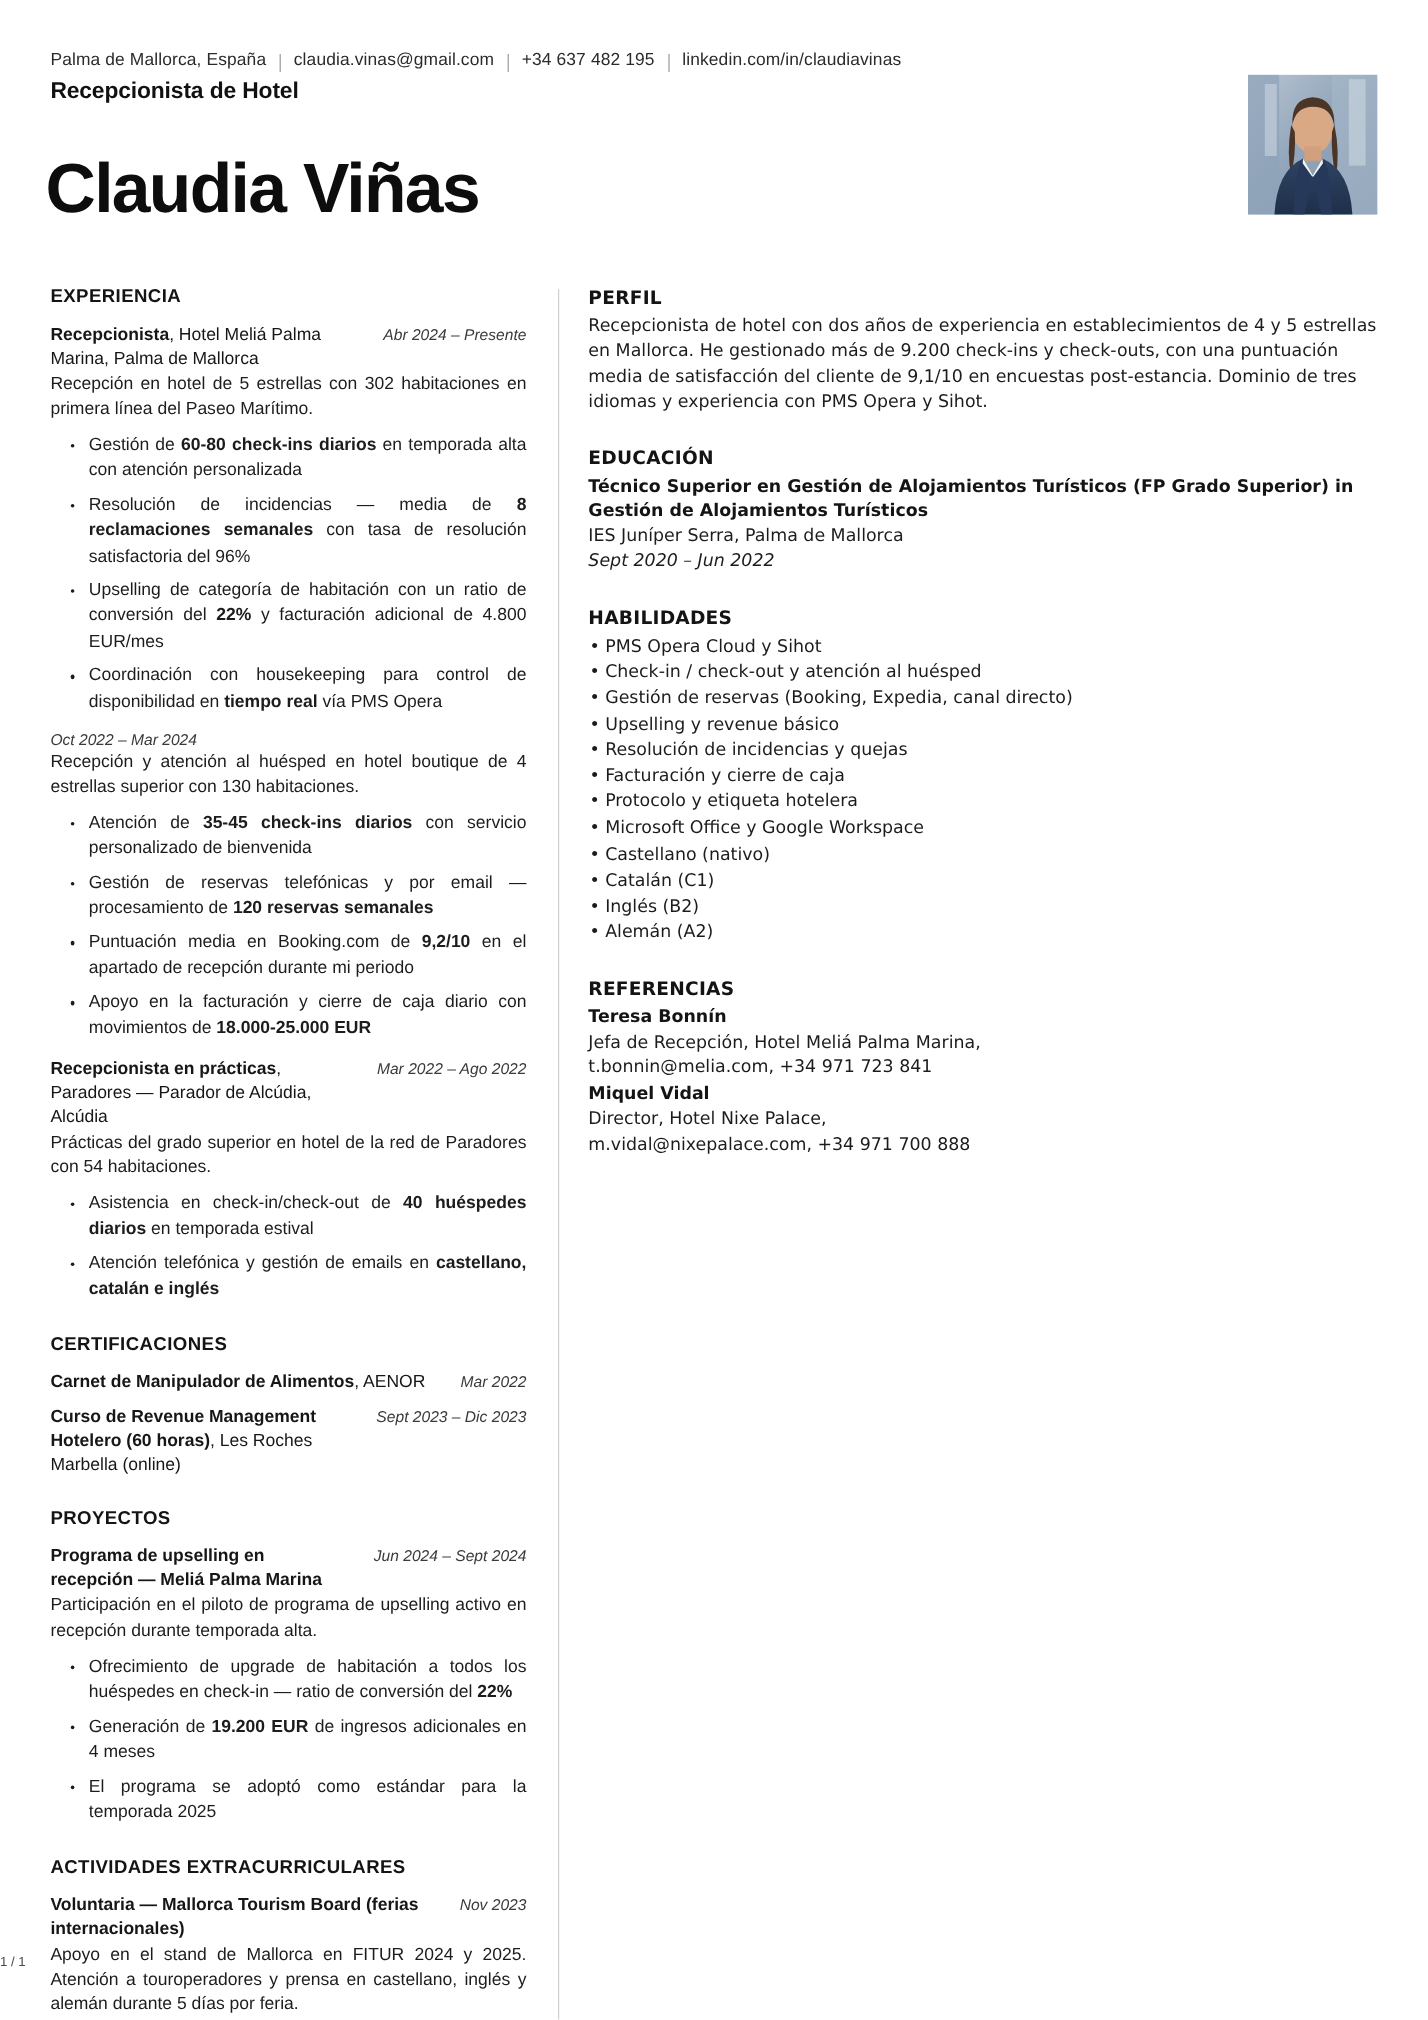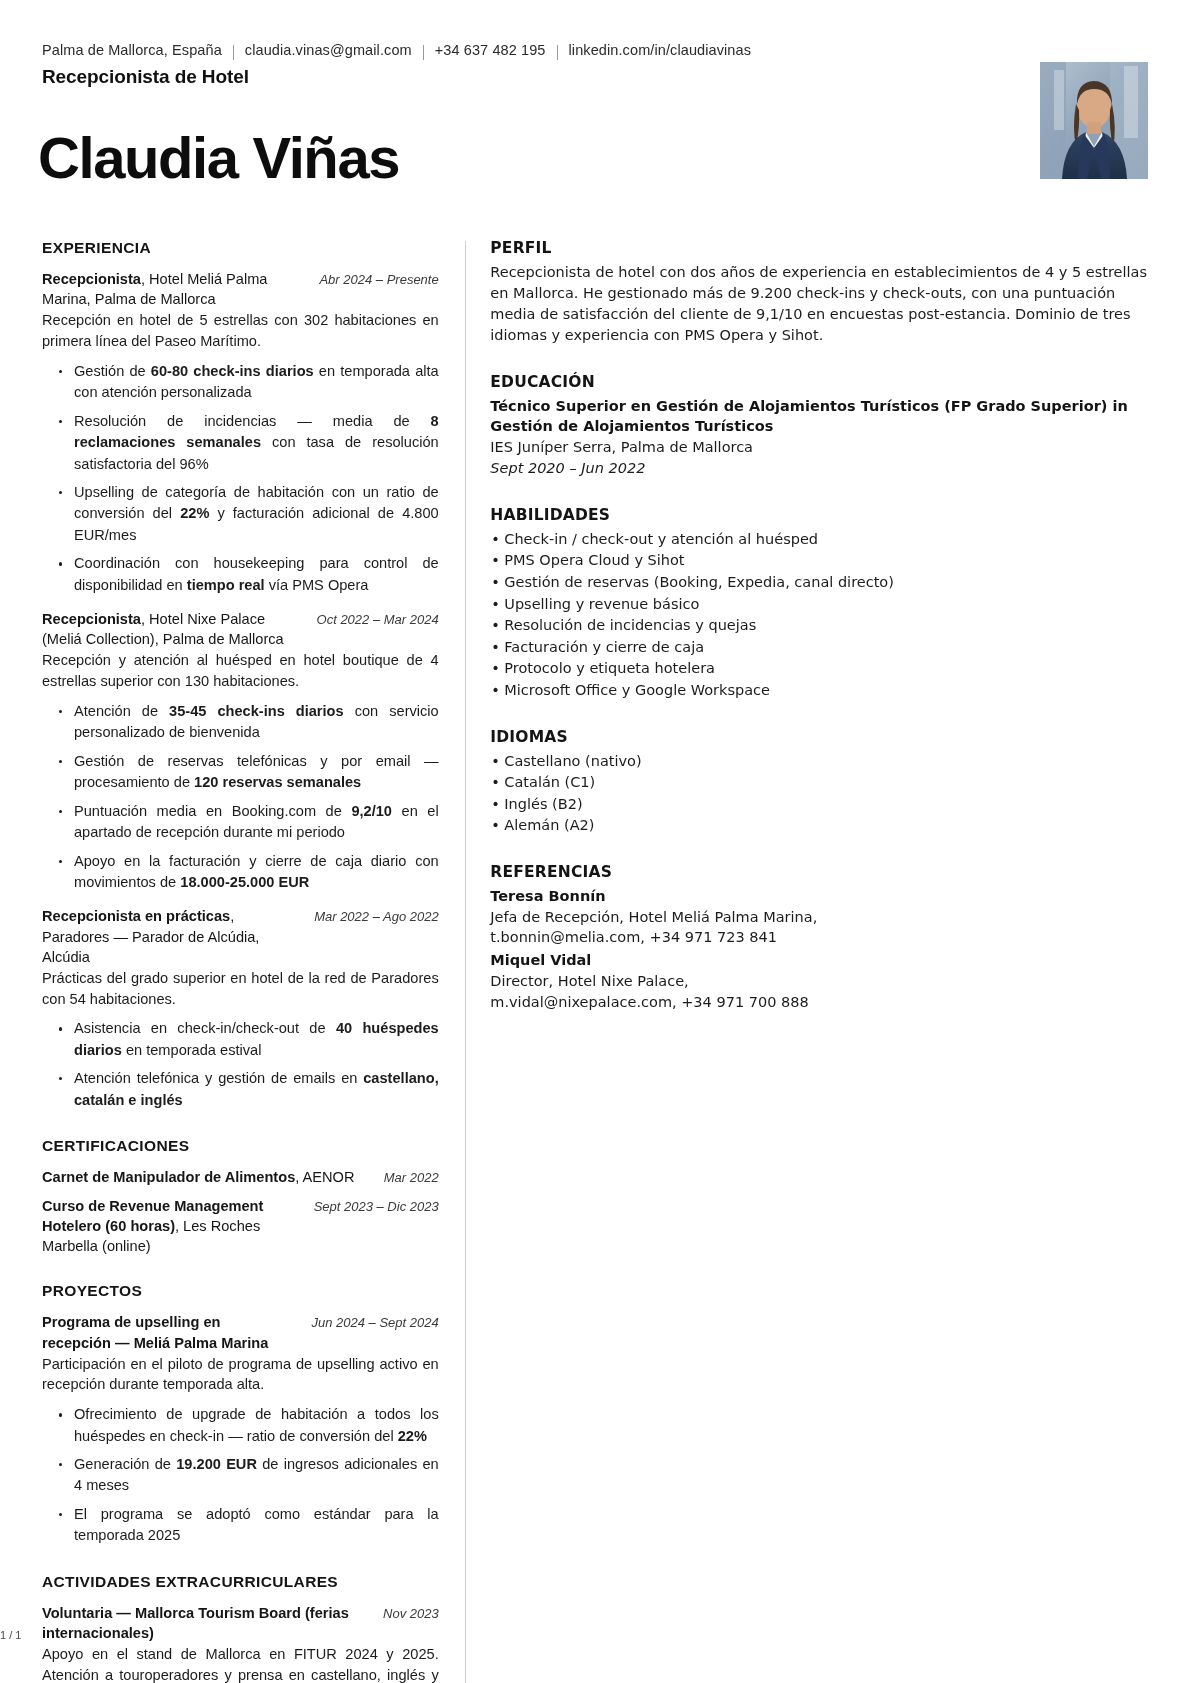--- a/index.html
+++ b/index.html
@@ -268,21 +268,20 @@
             <div class="entry-desc">Recepción en hotel de 5 estrellas con 302 habitaciones en primera línea del Paseo Marítimo.</div>
             <ul class="bullets">
               <li>Gestión de <b>60-80 check-ins diarios</b> en temporada alta con atención personalizada</li>
               <li>Resolución de incidencias — media de <b>8 reclamaciones semanales</b> con tasa de resolución satisfactoria del 96%</li>
               <li>Upselling de categoría de habitación con un ratio de conversión del <b>22%</b> y facturación adicional de 4.800 EUR/mes</li>
               <li>Coordinación con housekeeping para control de disponibilidad en <b>tiempo real</b> vía PMS Opera</li>
             </ul>
           </div>
           <div class="entry">
             <div class="entry-row">
-              <div class="entry-title"><b>Recepcionista</b>, Hotel Nixe Palace (Meliá Collection), Palma de Mallorca</div>
               <div class="entry-date">Oct 2022 – Mar 2024</div>
             </div>
             <div class="entry-desc">Recepción y atención al huésped en hotel boutique de 4 estrellas superior con 130 habitaciones.</div>
             <ul class="bullets">
               <li>Atención de <b>35-45 check-ins diarios</b> con servicio personalizado de bienvenida</li>
               <li>Gestión de reservas telefónicas y por email — procesamiento de <b>120 reservas semanales</b></li>
               <li>Puntuación media en Booking.com de <b>9,2/10</b> en el apartado de recepción durante mi periodo</li>
               <li>Apoyo en la facturación y cierre de caja diario con movimientos de <b>18.000-25.000 EUR</b></li>
             </ul>
           </div>
@@ -347,31 +346,30 @@
       <div class="r-head">PERFIL</div>
       <div class="r-text">Recepcionista de hotel con dos años de experiencia en establecimientos de 4 y 5 estrellas en Mallorca. He gestionado más de 9.200 check-ins y check-outs, con una puntuación media de satisfacción del cliente de 9,1/10 en encuestas post-estancia. Dominio de tres idiomas y experiencia con PMS Opera y Sihot.</div>
 
       <div class="r-head gap">EDUCACIÓN</div>
       <div class="r-bold">Técnico Superior en Gestión de Alojamientos Turísticos (FP Grado Superior) in Gestión de Alojamientos Turísticos</div>
       <div class="r-text">IES Juníper Serra, Palma de Mallorca</div>
       <div class="r-ital">Sept 2020 – Jun 2022</div>
 
       <div class="r-head gap">HABILIDADES</div>
       <ul class="r-list" id="skills-list">
+          <li>PMS Opera Cloud y Sihot</li>
           <li>Check-in / check-out y atención al huésped</li>
-          <li>PMS Opera Cloud y Sihot</li>
           <li>Gestión de reservas (Booking, Expedia, canal directo)</li>
           <li>Upselling y revenue básico</li>
           <li>Resolución de incidencias y quejas</li>
           <li>Facturación y cierre de caja</li>
           <li>Protocolo y etiqueta hotelera</li>
           <li>Microsoft Office y Google Workspace</li>
         </ul>
 
-      <div class="r-head gap">IDIOMAS</div>
       <ul class="r-list" id="languages-list">
           <li>Castellano (nativo)</li>
           <li>Catalán (C1)</li>
           <li>Inglés (B2)</li>
           <li>Alemán (A2)</li>
         </ul>
 
       <div class="r-head gap">REFERENCIAS</div>
       <div id="references-list">
           <div class="ref-block">

